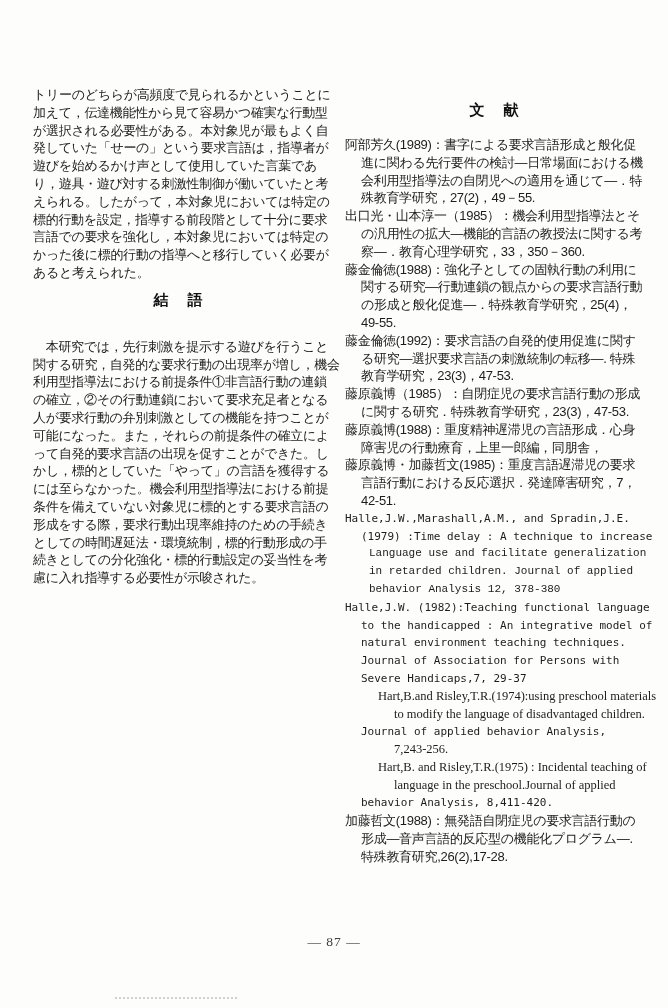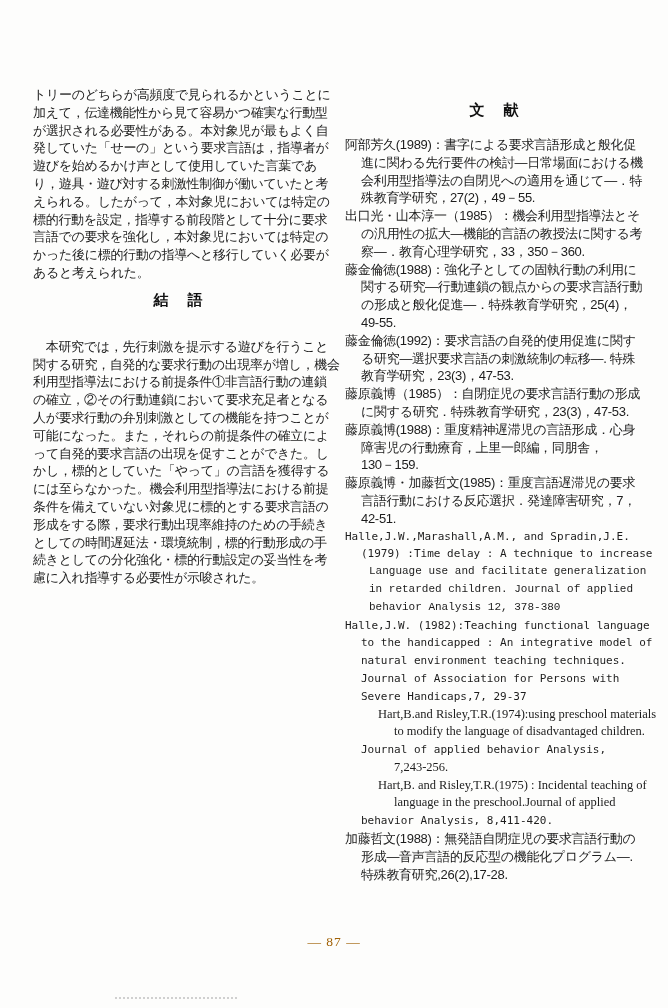--- a/index.html
+++ b/index.html
@@ -55,21 +55,21 @@
 
   .footer {
     position: absolute;
     top: 934px;
     left: 0;
     width: 668px;
     text-align: center;
     font-family: "Liberation Serif", serif;
     font-size: 13.5px;
     letter-spacing: 1px;
-    color: #a16207;
+    color: #404040;
   }
   .artifact {
     position: absolute;
     left: 115px;
     top: 996px;
     width: 122px;
     height: 3px;
     border-bottom: 2px dotted #b9b9b9;
     opacity: 0.65;
   }
@@ -137,21 +137,20 @@
           <div class="line jp ind1">る研究―選択要求言語の刺激統制の転移―. 特殊</div>
           <div class="line jp ind1">教育学研究，23(3)，47-53.</div>
         </div>
         <div class="ref">
           <div class="line jp">藤原義博（1985）：自閉症児の要求言語行動の形成</div>
           <div class="line jp ind1">に関する研究．特殊教育学研究，23(3)，47-53.</div>
         </div>
         <div class="ref">
           <div class="line jp">藤原義博(1988)：重度精神遅滞児の言語形成．心身</div>
           <div class="line jp ind1">障害児の行動療育，上里一郎編，同朋舎，</div>
-          <div class="line jp ind1">130－159.</div>
         </div>
         <div class="ref">
           <div class="line jp">藤原義博・加藤哲文(1985)：重度言語遅滞児の要求</div>
           <div class="line jp ind1">言語行動における反応選択．発達障害研究，7，</div>
           <div class="line jp ind1">42-51.</div>
         </div>
         <div class="ref">
           <div class="line mono">Halle,J.W.,Marashall,A.M., and Spradin,J.E.</div>
           <div class="line mono ind1">(1979) :Time delay : A technique to increase</div>
           <div class="line mono ind2">Language use and facilitate generalization</div>

